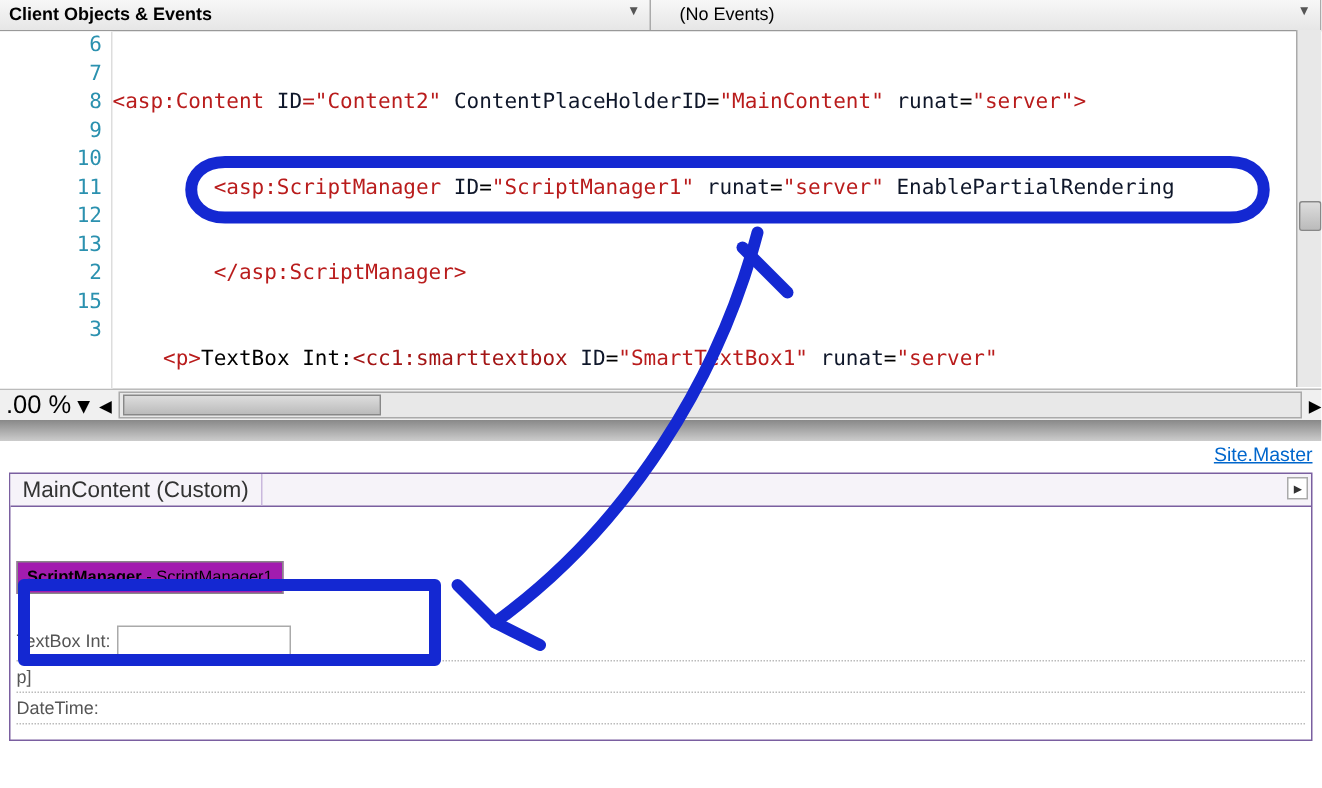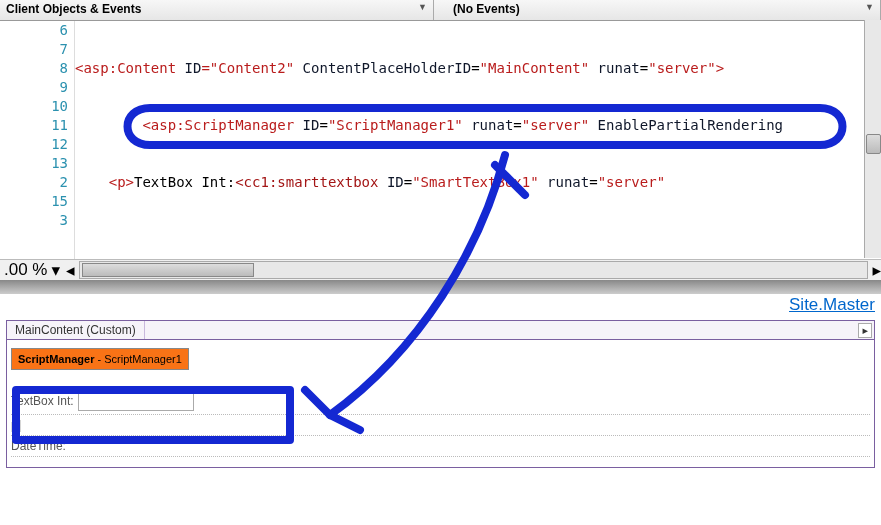--- a/index.html
+++ b/index.html
@@ -1,39 +1,39 @@
 <!DOCTYPE html>
 <html><head>
 <meta charset="utf-8">
 <style>
 body { margin:0; font-family:"Segoe UI",Arial,sans-serif; font-size:12px; background:#fff; width:881px; height:525px; overflow:hidden; position:relative; }
 .toolbar { display:flex; background:linear-gradient(#f7f7f7,#e6e6e6); border-bottom:1px solid #999; height:20px; }
 .toolbar .dd { flex:1; padding:2px 6px; border-right:1px solid #aaa; display:flex; justify-content:space-between; font-weight:bold; }
-.toolbar .dd.right { font-weight:bold;margin-left:13px; }
+.toolbar .dd.right { font-weight:normal;margin-left:13px; }
 .toolbar .arrow { font-size:9px; color:#555; }
 .code-area { display:flex; background:#fff; height:238px; }
 .gutter { width:68px; background:#fff; text-align:right; font-family:Consolas,monospace; font-size:14px; color:#2b91af; padding-right:6px; border-right:1px solid #ddd; }
 .gutter div { height:19px; line-height:19px; }
 .code { font-family:Consolas,monospace; font-size:14px; line-height:19px; white-space:pre; overflow:hidden; flex:1; position:relative; }
 .code .line { height:19px; position:relative; }
 .blue { color:#b91c1c; }
 .maroon { color:#a31515; }
 .red { color:#0f172a; }
 .zoom-bar { display:flex; align-items:center; background:#f0f0f0; border-top:1px solid #bbb; height:20px; font-size:17px; }
 .zoom-bar .lbl { padding:0 4px; }
 .hscroll { flex:1; height:16px; background:#e8e8e8; border:1px solid #aaa; margin:0 4px; position:relative; }
 .hscroll .thumb { position:absolute; left:2px; top:1px; height:12px; width:170px; background:linear-gradient(#ddd,#bbb); border:1px solid #888; }
 .gap { height:14px; background:linear-gradient(#888,#ccc); }
-.sitebar { text-align:right; font-size:17px; color:#0066cc; text-decoration:underline; padding:1px 6px; background:#fff; }
+.sitebar { text-align:right; font-size:13px; color:#0066cc; text-decoration:underline; padding:1px 6px; background:#fff; }
 .designer { border:1px solid #7a5fa0; margin:4px 6px 0 6px; background:#fff; }
 .tabstrip { display:flex; border-bottom:1px solid #7a5fa0; background:#f6f3f9; position:relative; }
-.tabstrip .tab { padding:2px 8px; font-size:12px; color:#333; border-right:1px solid #c9b8dd; }
+.tabstrip .tab { padding:2px 8px; font-size:15px; color:#333; border-right:1px solid #c9b8dd; }
 .tabstrip .rarrow { position:absolute; right:2px; top:2px; font-size:11px; color:#333; border:1px solid #aaa; padding:0 3px; background:#fff; }
 .designer .body { padding:8px 4px 4px 4px; }
-.sm-box { display:inline-block; border:1px solid #888; padding:4px 6px; font-size:11px; background:#f97316; }
+.sm-box { display:inline-block; border:1px solid #888; padding:4px 6px; font-size:11px; background:#a21caf;margin-top:28px; }
 .sm-box b { font-weight:bold; }
 .form-area { margin-top:18px; }
 .row { border-bottom:1px dotted #bbb; padding:3px 0; font-size:12px; color:#555; display:flex; align-items:center; }
 .row input[type=text] { border:1px solid #aaa; height:16px; width:110px; margin-left:4px; }
 .row input[type=checkbox] { margin:0 4px 0 2px; }
 .rght-scroll { position:absolute; right:0; top:20px; width:16px; height:238px; background:#e8e8e8; border-left:1px solid #aaa; }
 .rght-scroll .thumb { position:absolute; top:114px; left:1px; width:13px; height:18px; background:linear-gradient(#ddd,#bbb); border:1px solid #888; border-radius:2px; }
 .annot { position:absolute; left:0; top:0; pointer-events:none; }
 </style>
 </head>
@@ -60,20 +60,21 @@
       <div>11</div>
     <div>12</div>
       <div>13</div>
       <div>2</div>
     <div>15</div>
       <div>3</div>
   </div>
   <div class="code">
     <div class="line"><span class="blue">&lt;asp:Content </span><span class="red">ID</span><span class="blue">="Content2" </span><span class="red">ContentPlaceHolderID</span><span>=</span><span class="blue">"MainContent"</span><span class="red"> runat</span><span>=</span><span class="blue">"server"</span><span class="blue">&gt;</span></div>
     <div class="line"><span class="blue">        &lt;asp:ScriptManager </span><span class="red">ID</span><span>=</span><span class="blue">"ScriptManager1"</span><span class="red"> runat</span><span>=</span><span class="blue">"server"</span><span class="red"> EnablePartialRendering</span></div>
+    <div class="line"><span class="blue">        &lt;/asp:ScriptManager&gt;</span></div>
     <div class="line"><span class="blue">    &lt;p&gt;</span><span>TextBox Int:</span><span class="maroon">&lt;cc1:smarttextbox </span><span class="red">ID</span><span>=</span><span class="blue">"SmartTextBox1"</span><span class="red"> runat</span><span>=</span><span class="blue">"server"</span></div>
     
     
     
     
     
     
     
   </div>
 </div>

